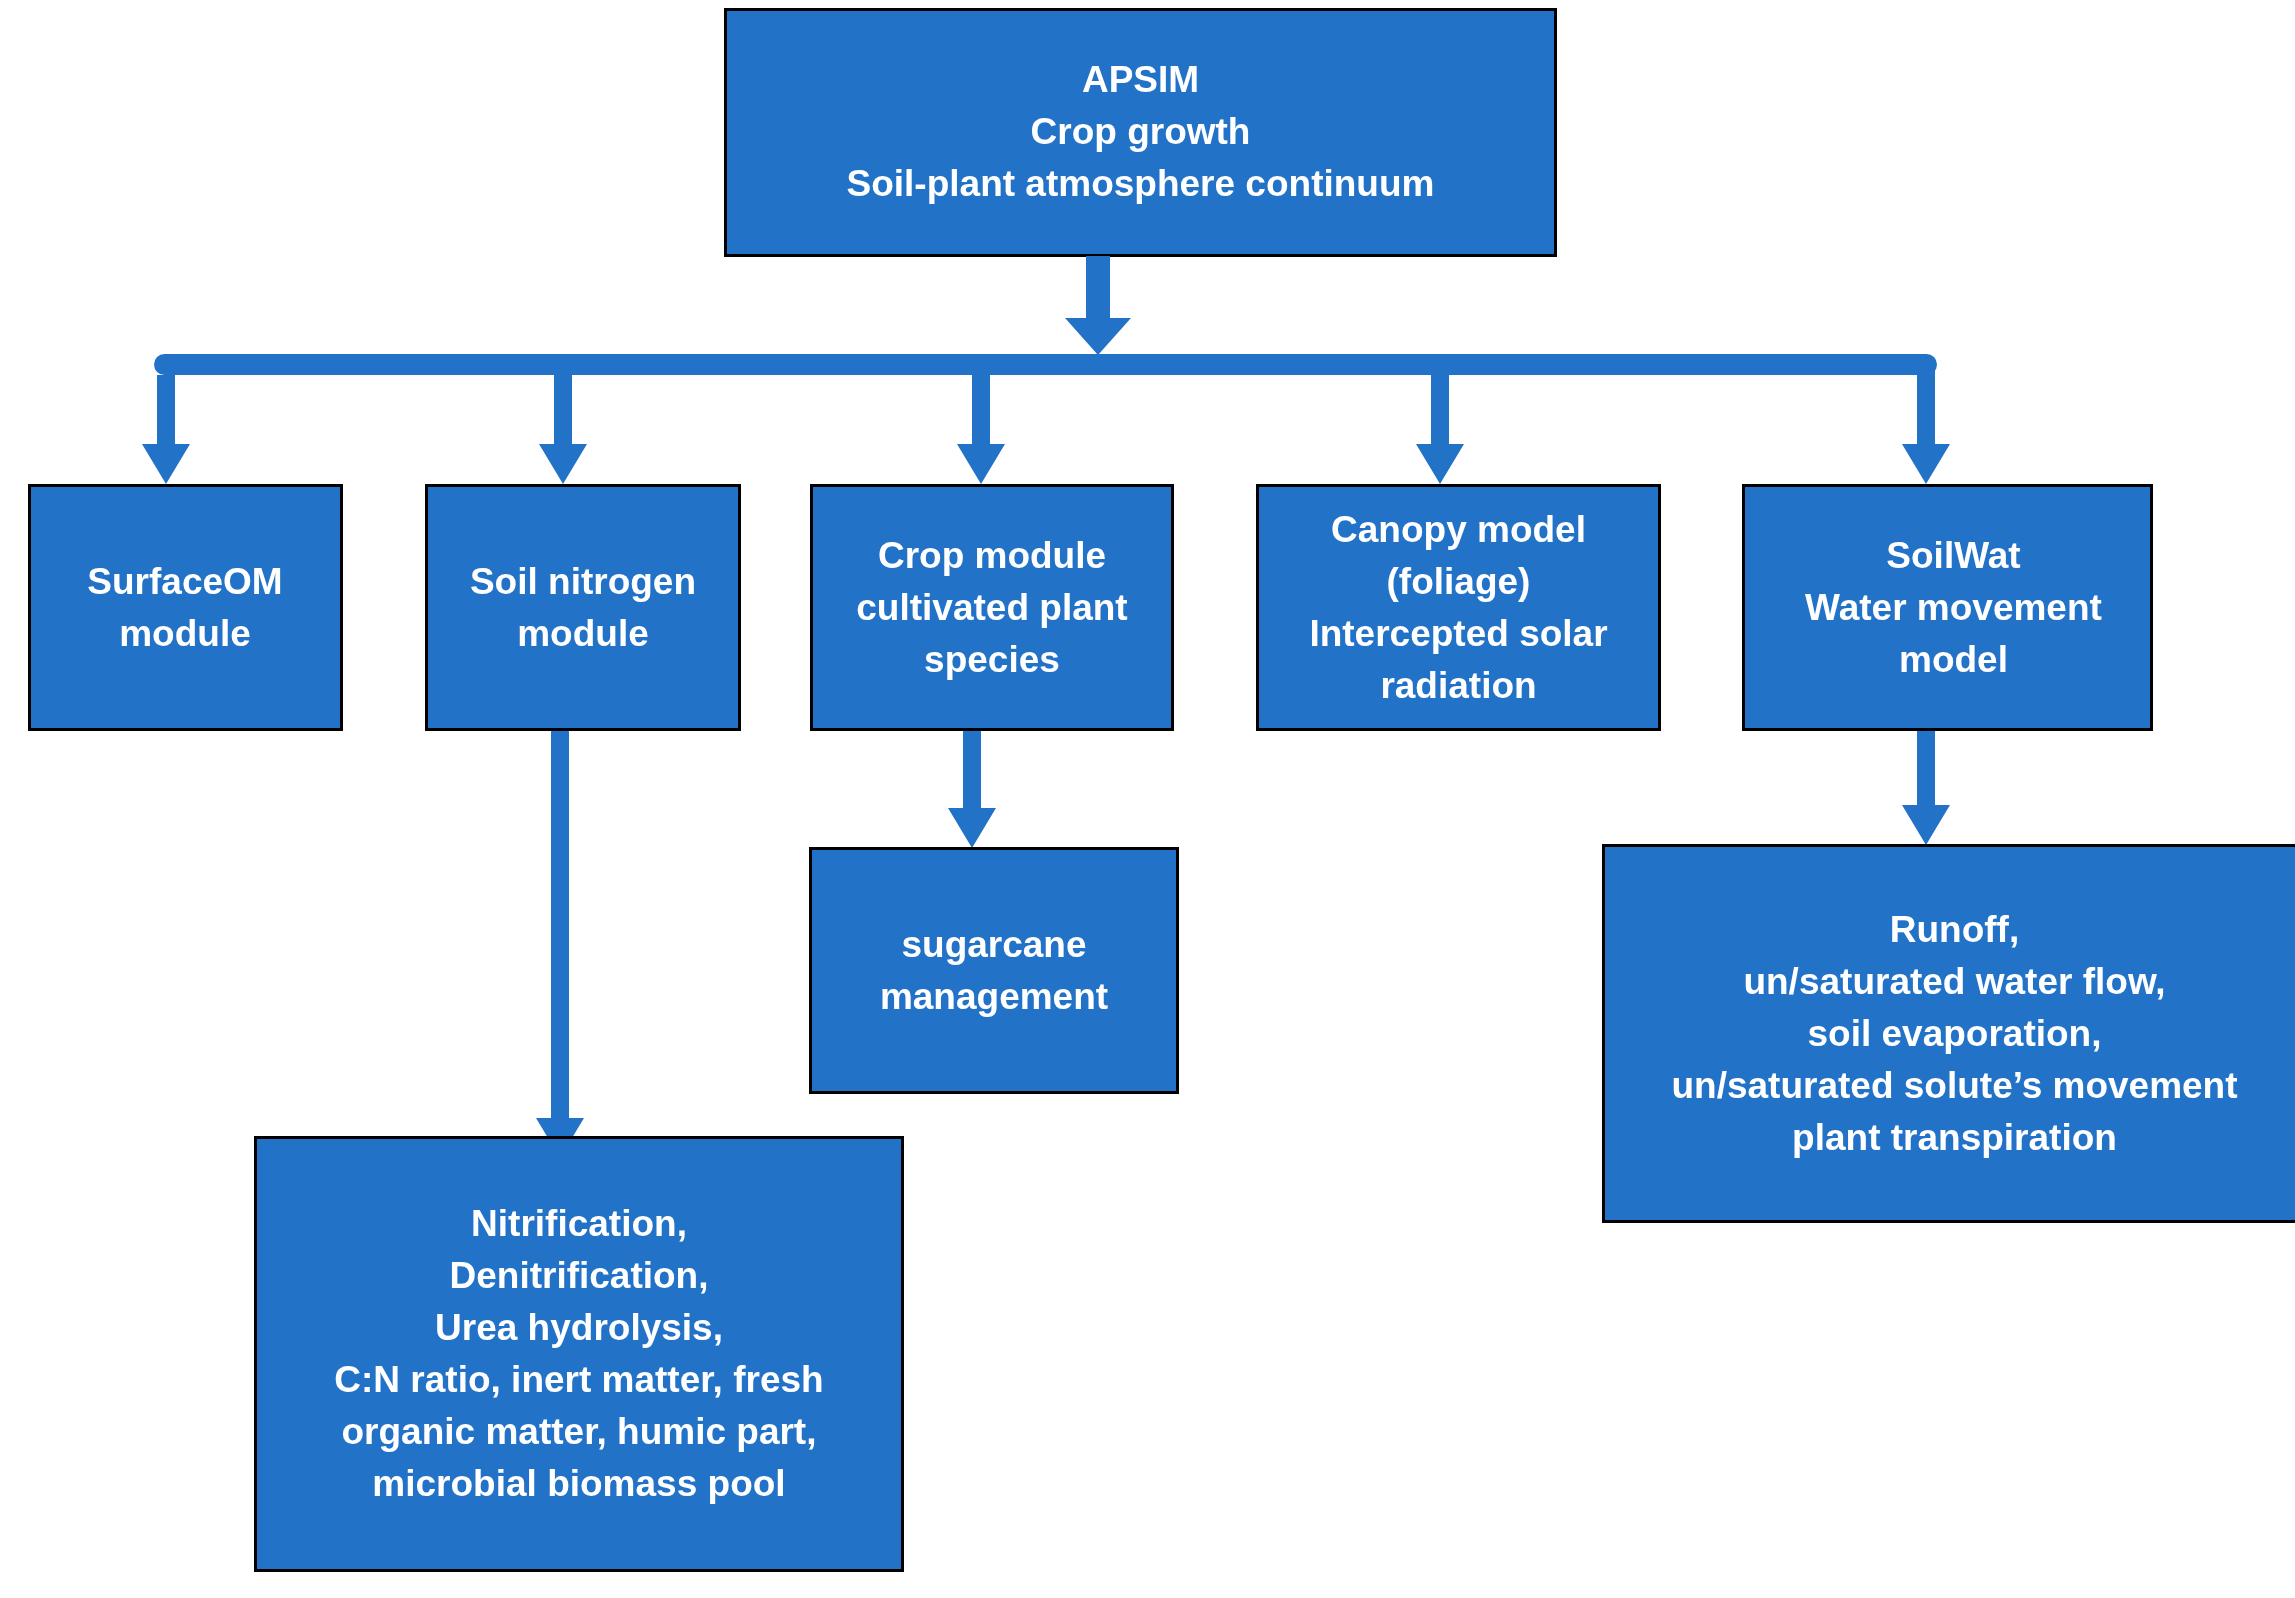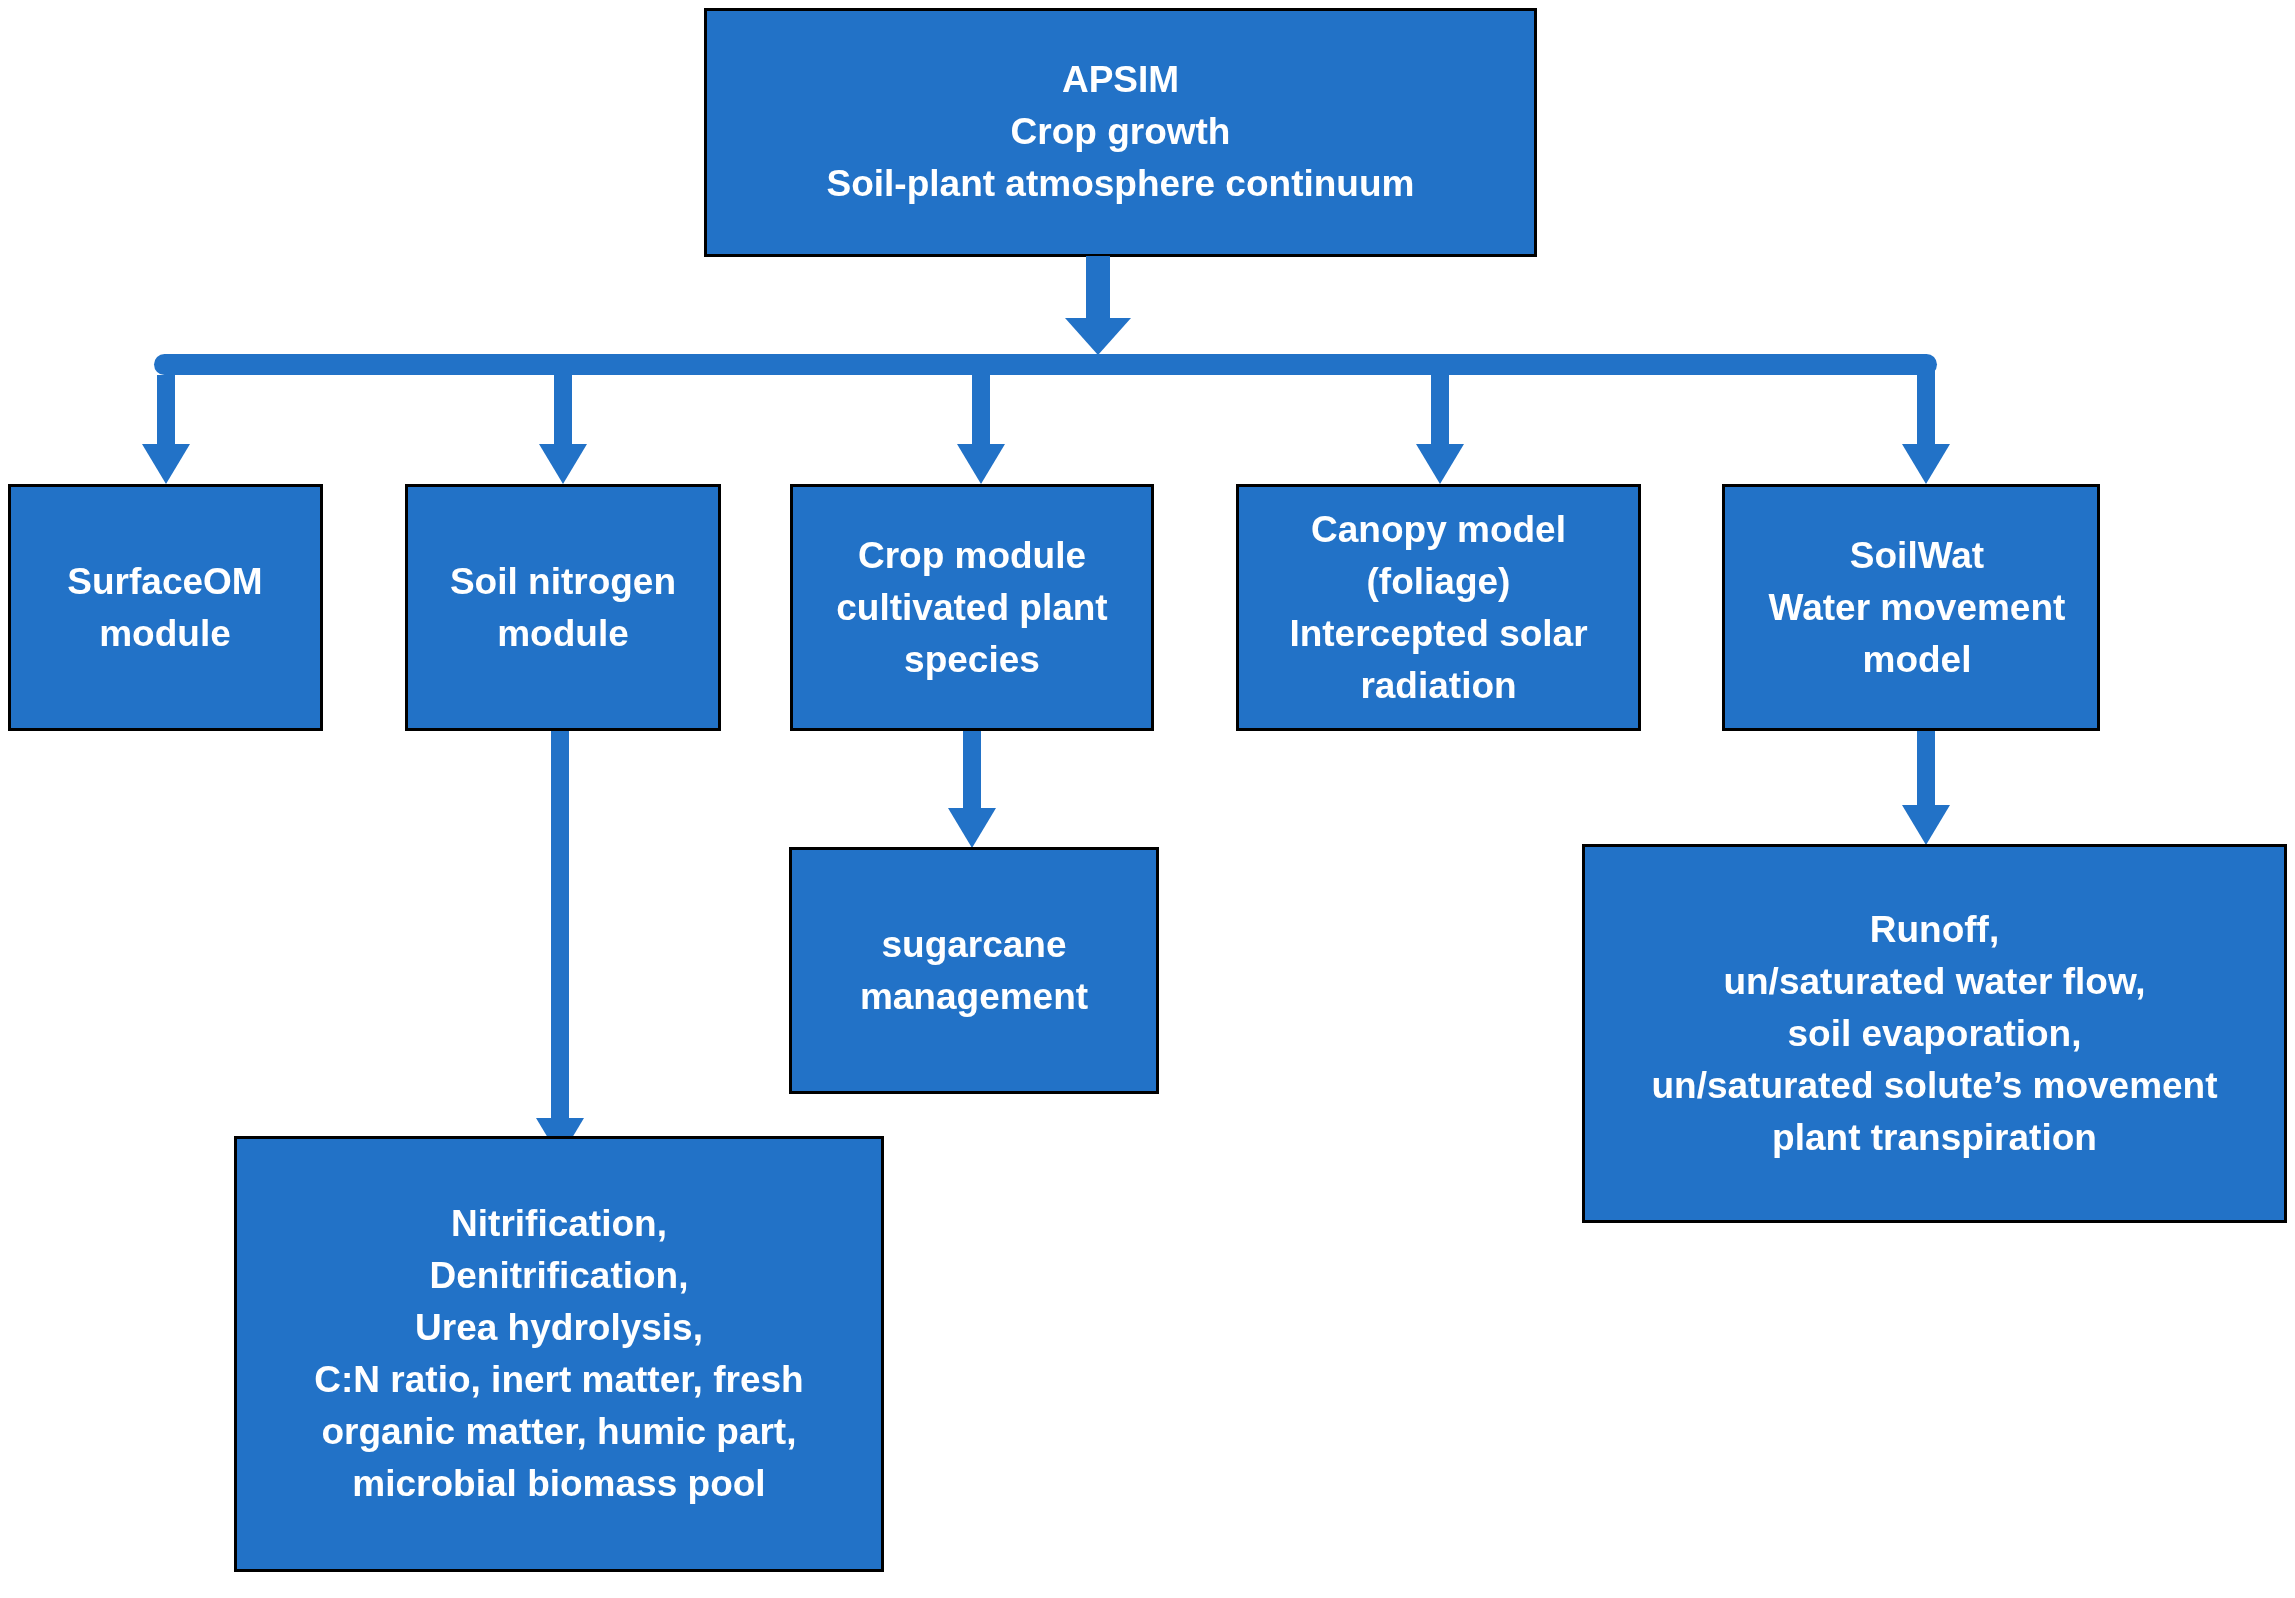--- a/index.html
+++ b/index.html
@@ -26,20 +26,21 @@
     color: var(--text);
     font-weight: 700;
     font-size: 37px;
     line-height: 52px;
     display: flex;
     flex-direction: column;
     justify-content: center;
     align-items: center;
     text-align: center;
     white-space: nowrap;
+    margin-left: 20px;
   }
   .hline {
     position: absolute;
     background: var(--arrow);
     border-radius: 10.5px;
   }
   .shaft {
     position: absolute;
     background: var(--arrow);
   }
@@ -56,21 +57,21 @@
     border-right-width: 33px;
     border-top-width: 37px;
   }
 
   
   #apsim         { left: 704px;  top: 7.5px;   width: 833px; height: 249px; }
   #surface-om    { left: 7.5px;   top: 484px;  width: 315px;  height: 247px; }
   #soil-nitrogen { left: 405px;  top: 484px;  width: 316px;  height: 247px; }
   #crop-module   { left: 790px; top: 484px;  width: 364px;  height: 247px; }
   #canopy        { left: 1236px; top: 484px;  width: 405px;  height: 247px; }
-  #soilwat       { left: 1722px; top: 484px;  width: 378px;  height: 247px; padding-left: 12px; }
+  #soilwat       { left: 1722px; top: 484px;  width: 411px;  height: 247px; padding-left: 12px; }
   #sugarcane     { left: 789px; top: 847px; width: 370px;  height: 247px; }
   #runoff        { left: 1582px; top: 844px; width: 705px;  height: 379px; text-align: center; }
   #nitrification { left: 234px;  top: 1136px; width: 650px;  height: 436px; }
 </style>
 </head>
 <body>
 
 <div class="canvas">
 
   <div class="node" id="apsim">

